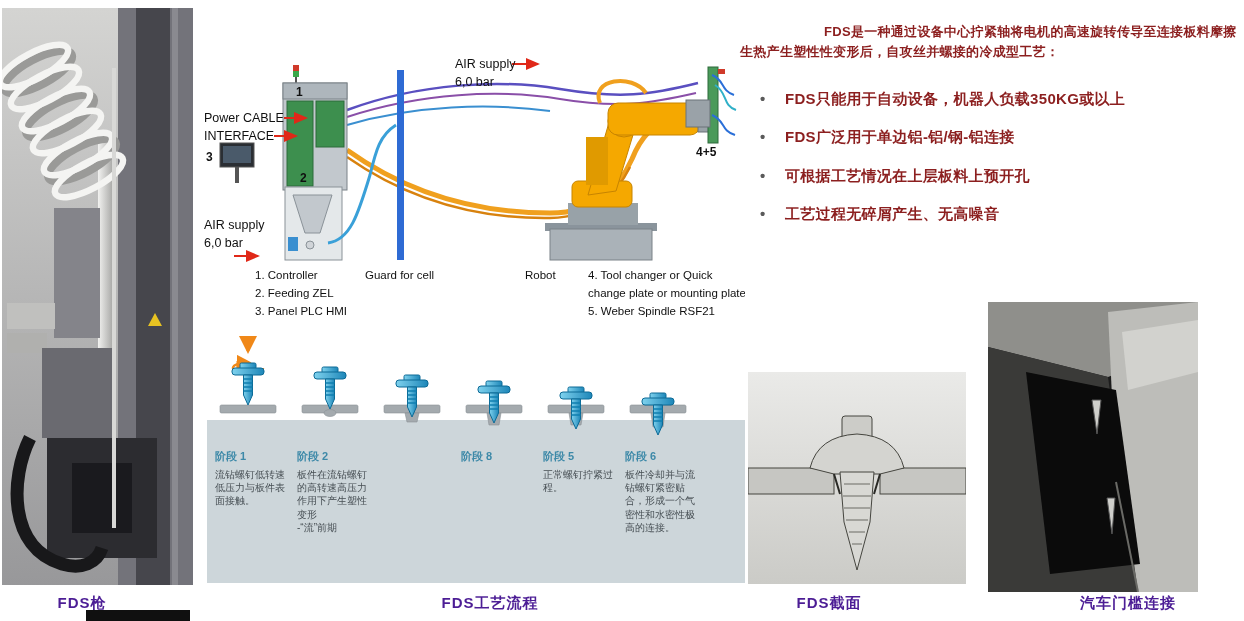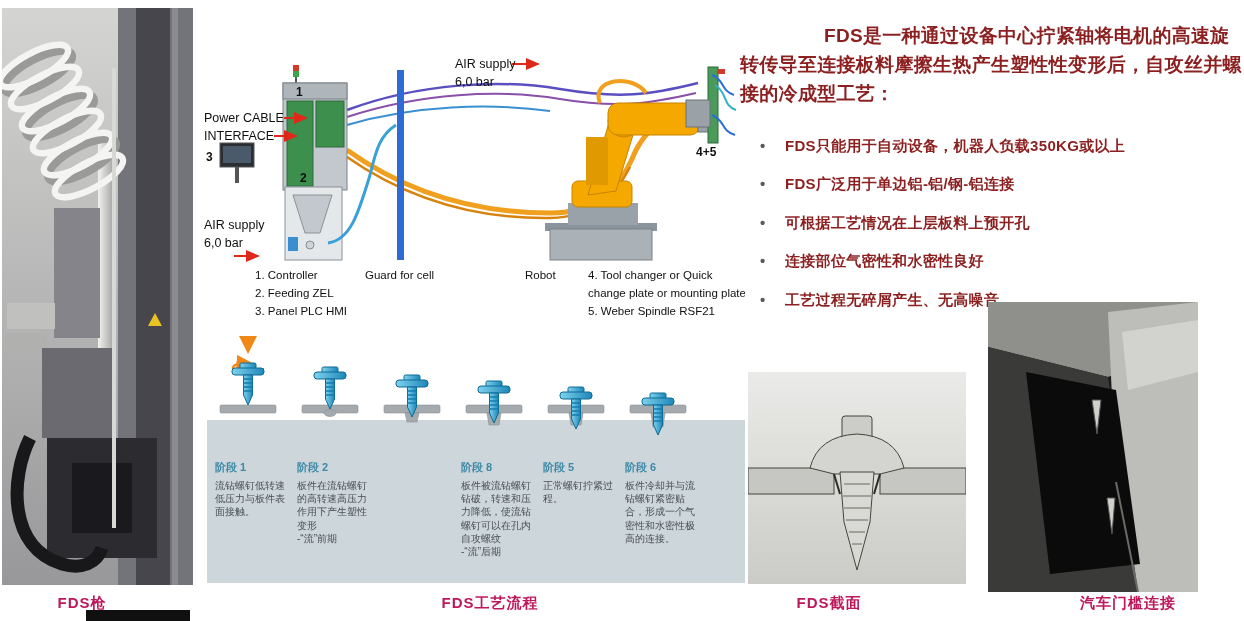--- a/index.html
+++ b/index.html
@@ -1,24 +1,24 @@
 <!DOCTYPE html>
 <html><head>
 <meta charset="utf-8">
 <style>
   * { margin:0; padding:0; box-sizing:border-box; }
   html,body { width:1244px; height:621px; }
   body { background:#ffffff; font-family:"Liberation Sans","DejaVu Sans",sans-serif; position:relative; overflow:hidden; }
 
   
-  .caption { position:absolute; top:594px; font-size:15px; font-weight:700; color:#be185d; text-align:center; letter-spacing:1px; }
+  .caption { position:absolute; top:594px; font-size:15px; font-weight:700; color:#4c1d95; text-align:center; letter-spacing:1px; }
 
   
   .right-text { position:absolute; left:740px; top:22px; width:502px; color:#8c1f1f; }
-  .intro { font-size:19px; font-weight:700; line-height:1.52; text-indent:84px; letter-spacing:.3px; }
+  .intro { font-size:13px; font-weight:700; line-height:1.52; text-indent:84px; letter-spacing:.3px; }
   .bullets { list-style:none; margin-top:28px; }
   .bullets li { position:relative; padding-left:45px; font-size:15px; font-weight:700; letter-spacing:.3px; margin-bottom:20.5px; line-height:1.2; }
   .bullets li::before { content:"•"; position:absolute; left:20px; top:0; color:#5a5a5a; }
 
   
   .photo { position:absolute; overflow:hidden; }
   #gun-photo { left:2px; top:8px; width:191px; height:577px; }
   #cross-photo { left:748px; top:372px; width:218px; height:212px; }
   #sill-photo { left:988px; top:302px; width:210px; height:290px; }
   .black-strip { position:absolute; left:86px; top:610px; width:104px; height:11px; background:#101010; }
@@ -27,21 +27,21 @@
   #cell-diagram { position:absolute; left:200px; top:55px; width:545px; height:265px; }
   svg text { font-family:"Liberation Sans","DejaVu Sans",sans-serif; fill:#101010; }
   .dlabel { font-size:12.5px; }
   .dlegend { font-size:11.5px; }
   .dnum { font-size:12px; font-weight:bold; }
 
   
   #process { position:absolute; left:205px; top:335px; width:540px; height:250px; }
   #screws-svg { position:absolute; left:0; top:0; z-index:2; overflow:visible; }
   .panel { position:absolute; left:2px; top:85px; width:538px; height:163px; background:#cdd6da; z-index:1; }
-  .stage-col { position:absolute; top:40px; width:70px; }
+  .stage-col { position:absolute; top:29px; width:70px; }
   .stage-label { font-size:11px; font-weight:700; color:#3d89a8; margin-bottom:4px; }
   .stage-desc { font-size:10px; line-height:1.32; color:#474f54; white-space:pre-line; }
 </style>
 </head>
 <body>
 
 <div class="photo" id="gun-photo">
   <svg width="191" height="577" viewBox="0 0 191 577">
     <defs>
       <linearGradient id="gunbg" x1="0" y1="0" x2="0" y2="1">
@@ -230,41 +230,38 @@
       <div class="stage-label">阶段 1</div>
       <div class="stage-desc">流钻螺钉低转速低压力与板件表面接触。</div>
     </div>
     <div class="stage-col" style="left:90px">
       <div class="stage-label">阶段 2</div>
       <div class="stage-desc">板件在流钻螺钉的高转速高压力作用下产生塑性变形
 -“流”前期</div>
     </div>
     <div class="stage-col" style="left:254px">
       <div class="stage-label">阶段 8</div>
-      <div class="stage-desc">板件被流钻螺钉钻破，转速和压力降低，使流钻螺钉可以在孔内自攻螺纹
--“流”后期</div>
     </div>
     <div class="stage-col" style="left:336px">
       <div class="stage-label">阶段 5</div>
       <div class="stage-desc">正常螺钉拧紧过程。</div>
     </div>
     <div class="stage-col" style="left:418px">
       <div class="stage-label">阶段 6</div>
       <div class="stage-desc">板件冷却并与流钻螺钉紧密贴合，形成一个气密性和水密性极高的连接。</div>
     </div>
   </div>
 </div>
 
 <div class="right-text">
   <p class="intro">FDS是一种通过设备中心拧紧轴将电机的高速旋转传导至连接板料摩擦生热产生塑性性变形后，自攻丝并螺接的冷成型工艺：</p>
   <ul class="bullets">
     <li>FDS只能用于自动设备，机器人负载350KG或以上</li>
     <li>FDS广泛用于单边铝-铝/钢-铝连接</li>
     <li>可根据工艺情况在上层板料上预开孔</li>
-    <li>连接部位气密性和水密性良好</li>
     <li>工艺过程无碎屑产生、无高噪音</li>
   </ul>
 </div>
 
 <div class="photo" id="cross-photo">
   <svg width="218" height="212" viewBox="0 0 218 212">
     <defs>
       <linearGradient id="csbg" x1="0" y1="0" x2="0" y2="1">
         <stop offset="0" stop-color="#eaeae8"></stop>
           <stop offset="1" stop-color="#cbcbc7"></stop>

